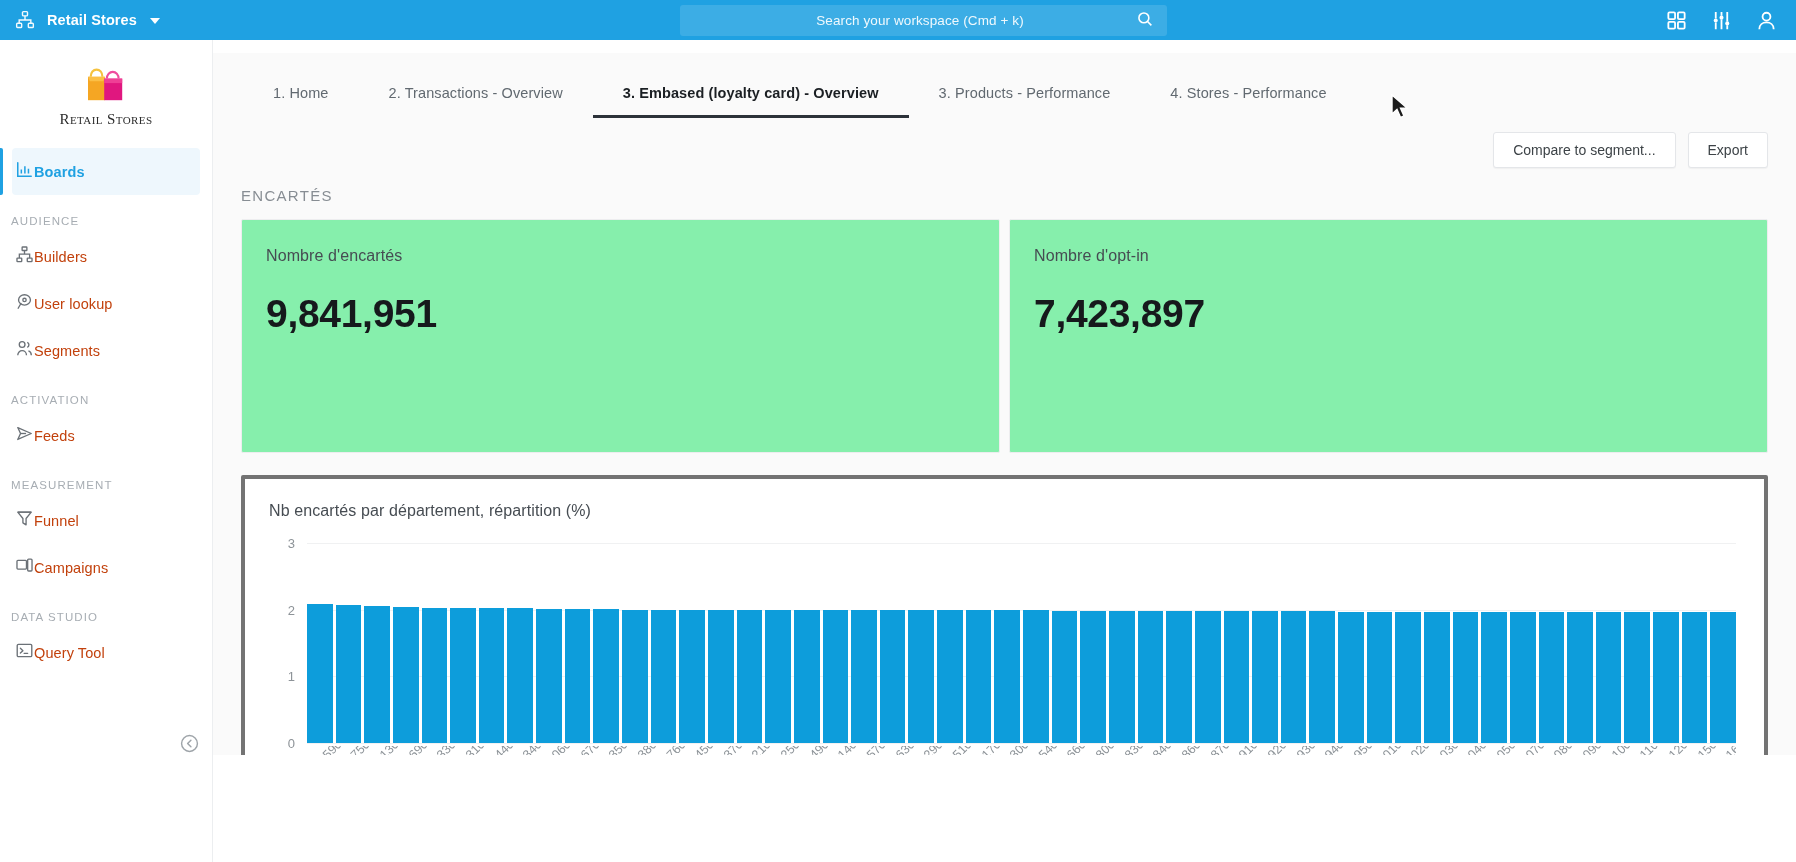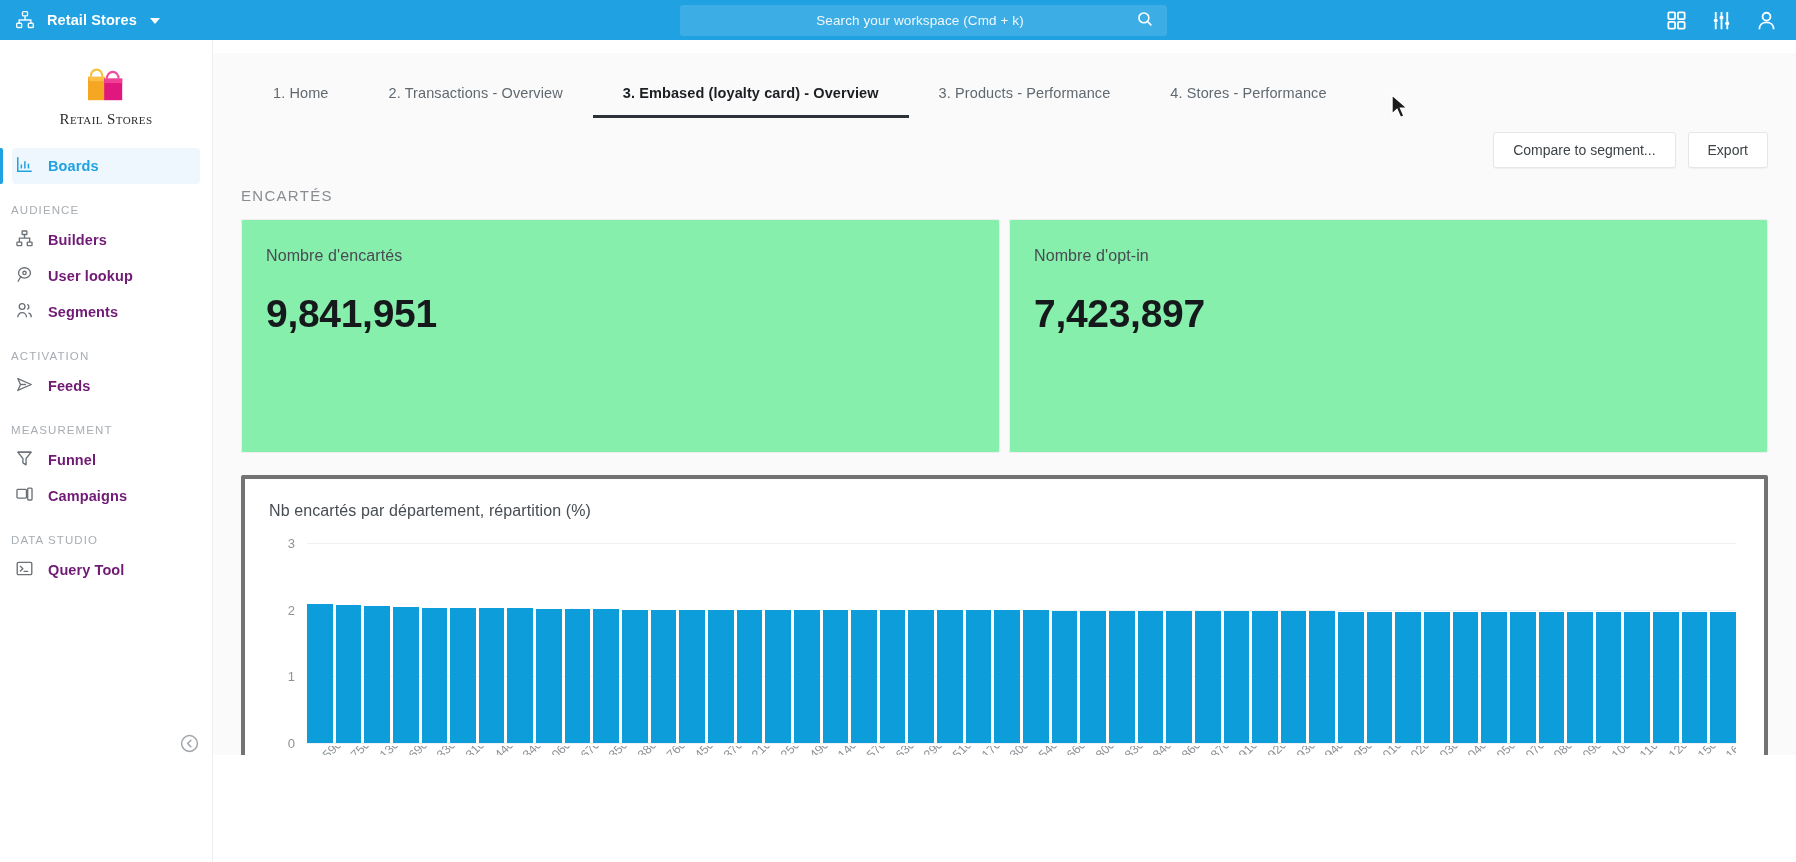--- a/index.html
+++ b/index.html
@@ -68,25 +68,25 @@
   .logo-text {
     margin-top: 5px;
     font-family: "Liberation Serif", serif;
     font-size: 15px; color: #2c2c2c;
     letter-spacing: .4px; font-variant: small-caps;
     font-weight: normal;
   }
 
   .nav-item {
     display: flex; align-items: center;
-    height: 36px; padding-left: 15px; gap: 14px;
+    height: 47px; padding-left: 15px; gap: 0;
     cursor: pointer; position: relative;
   }
   .nav-item .ni-label {
-    font-size: 14.5px; color: #701a75; letter-spacing: .1px; font-weight: bold;
+    font-size: 14.5px; color: #c2410c; letter-spacing: .1px;
   }
   .nav-item svg { width: 19px; height: 19px; flex: none; }
   .nav-item.active {
     margin: 0 12px 0 12px;
     padding-left: 3px;
     background: #eef7fd; border-radius: 4px;
   }
   .nav-item.active .ni-label { color: #1fa1e2; font-weight: bold; }
   .nav-item.active::before {
     content: ""; position: absolute; left: -12px; top: 0;

